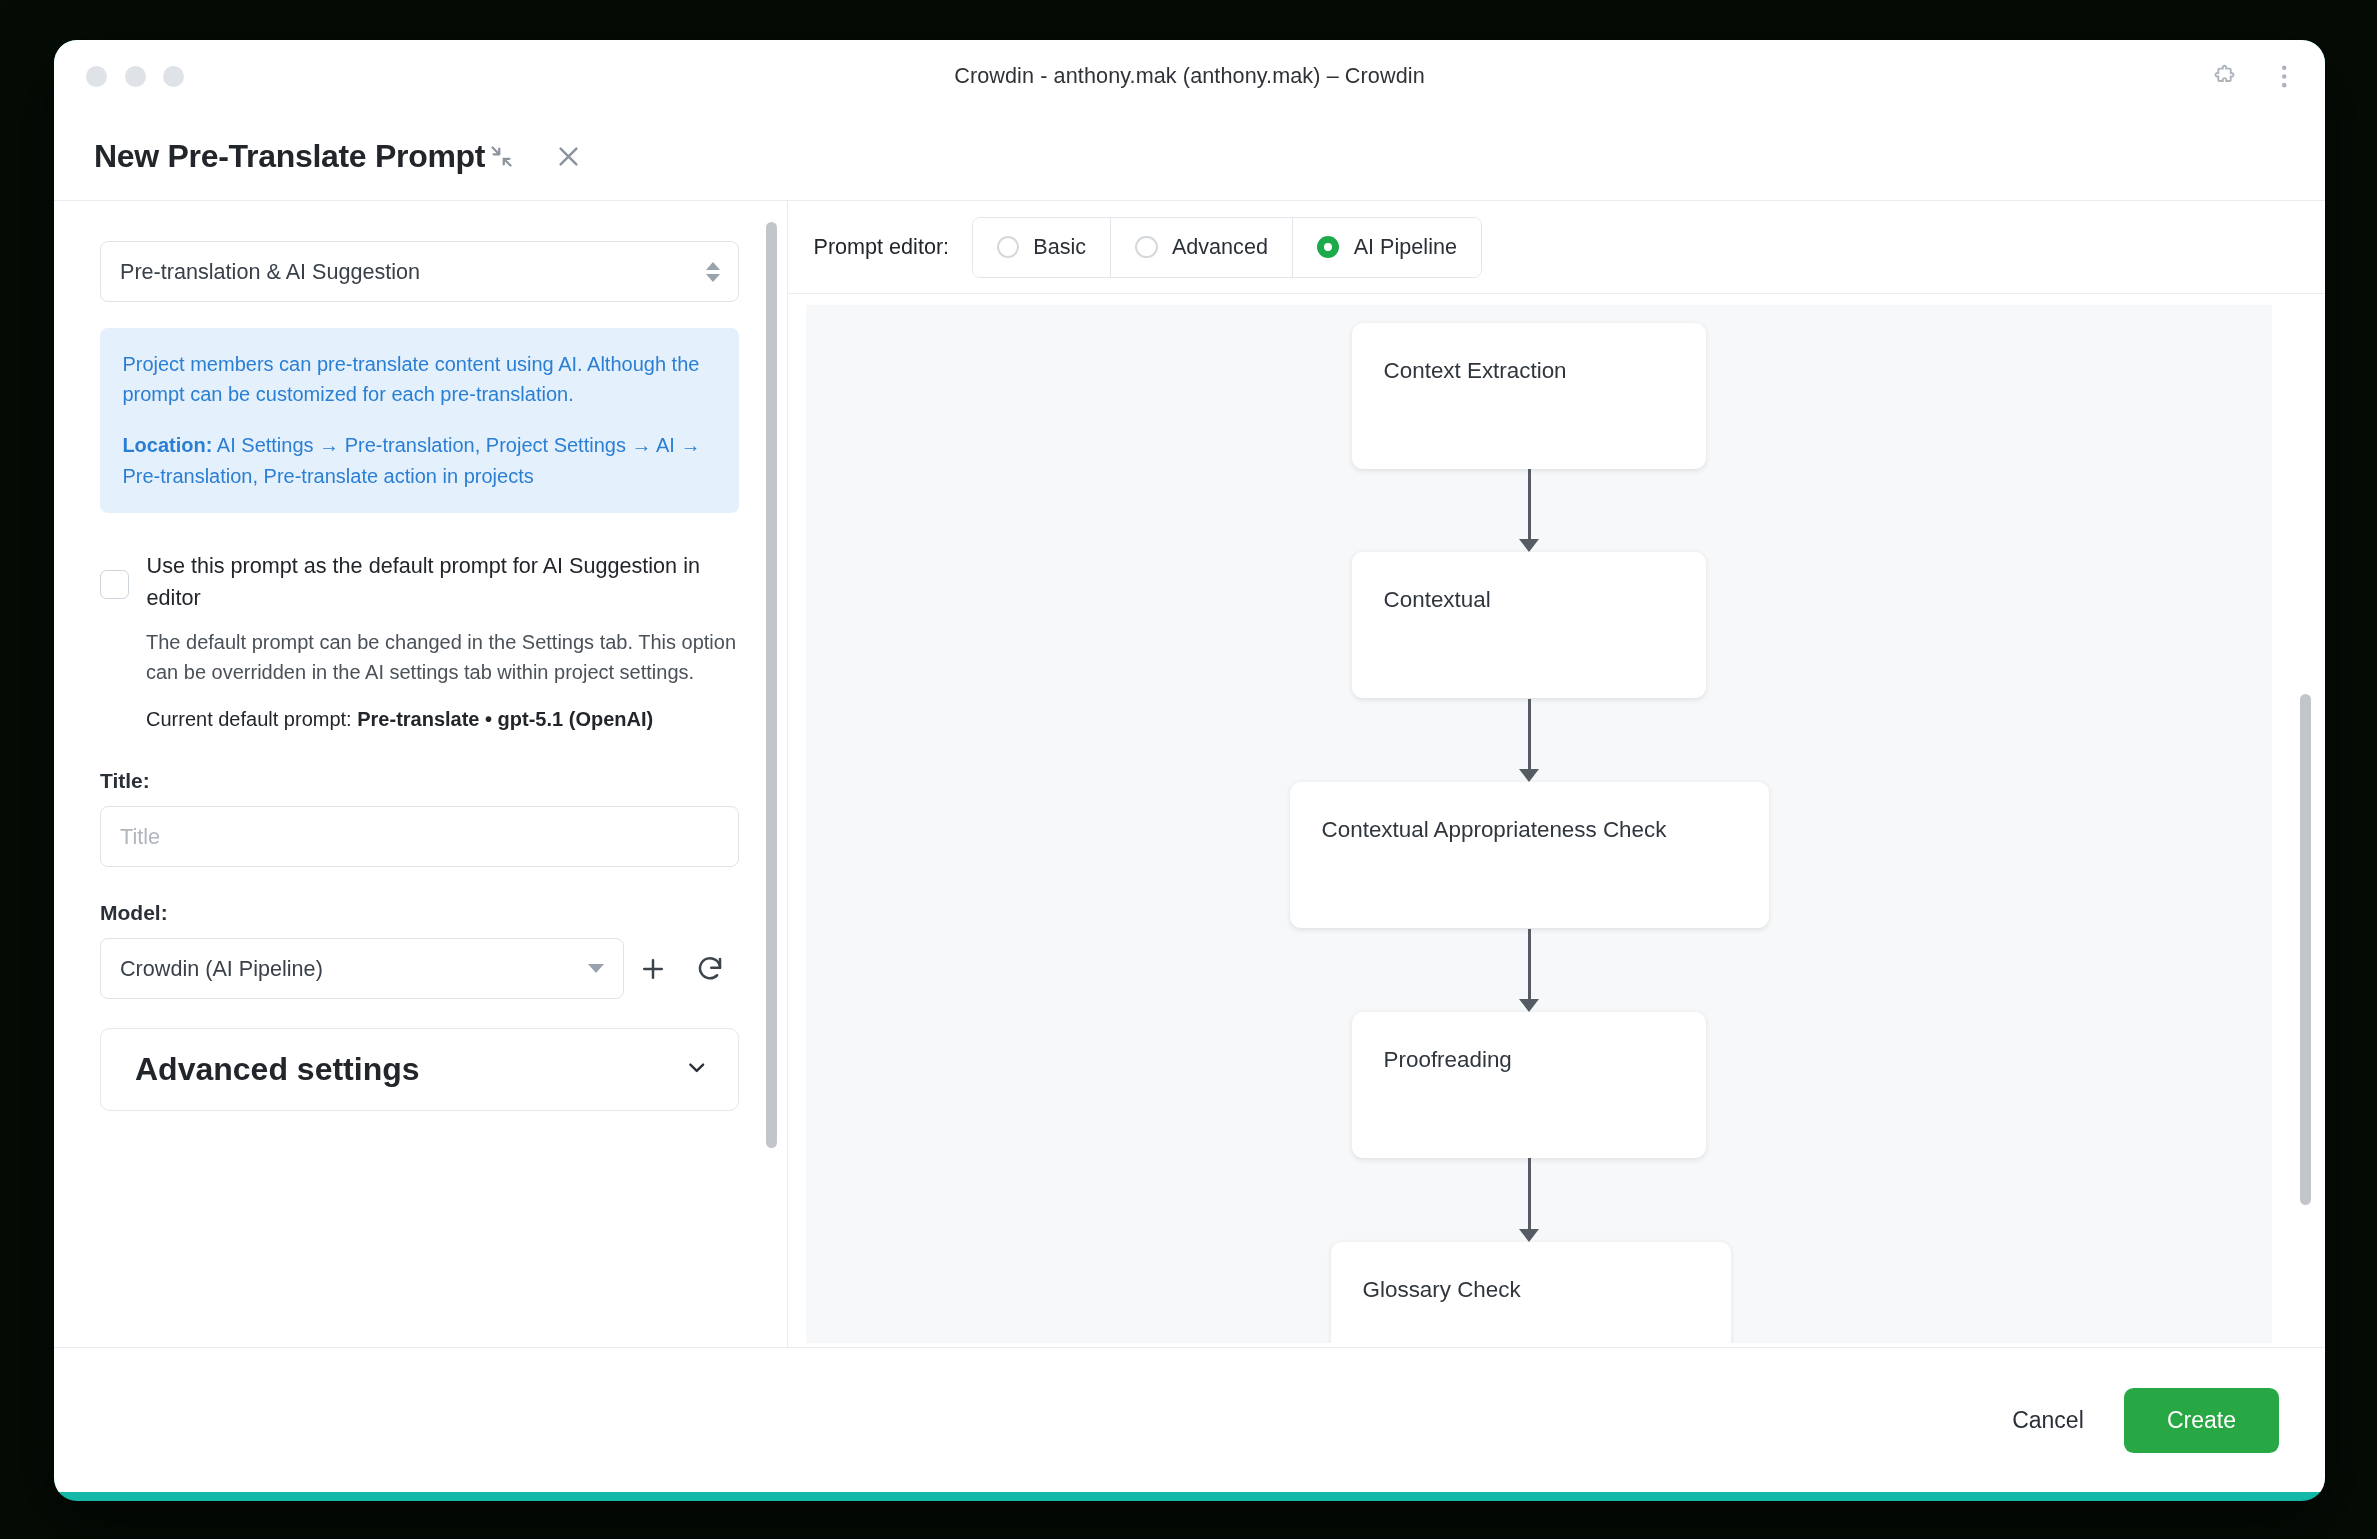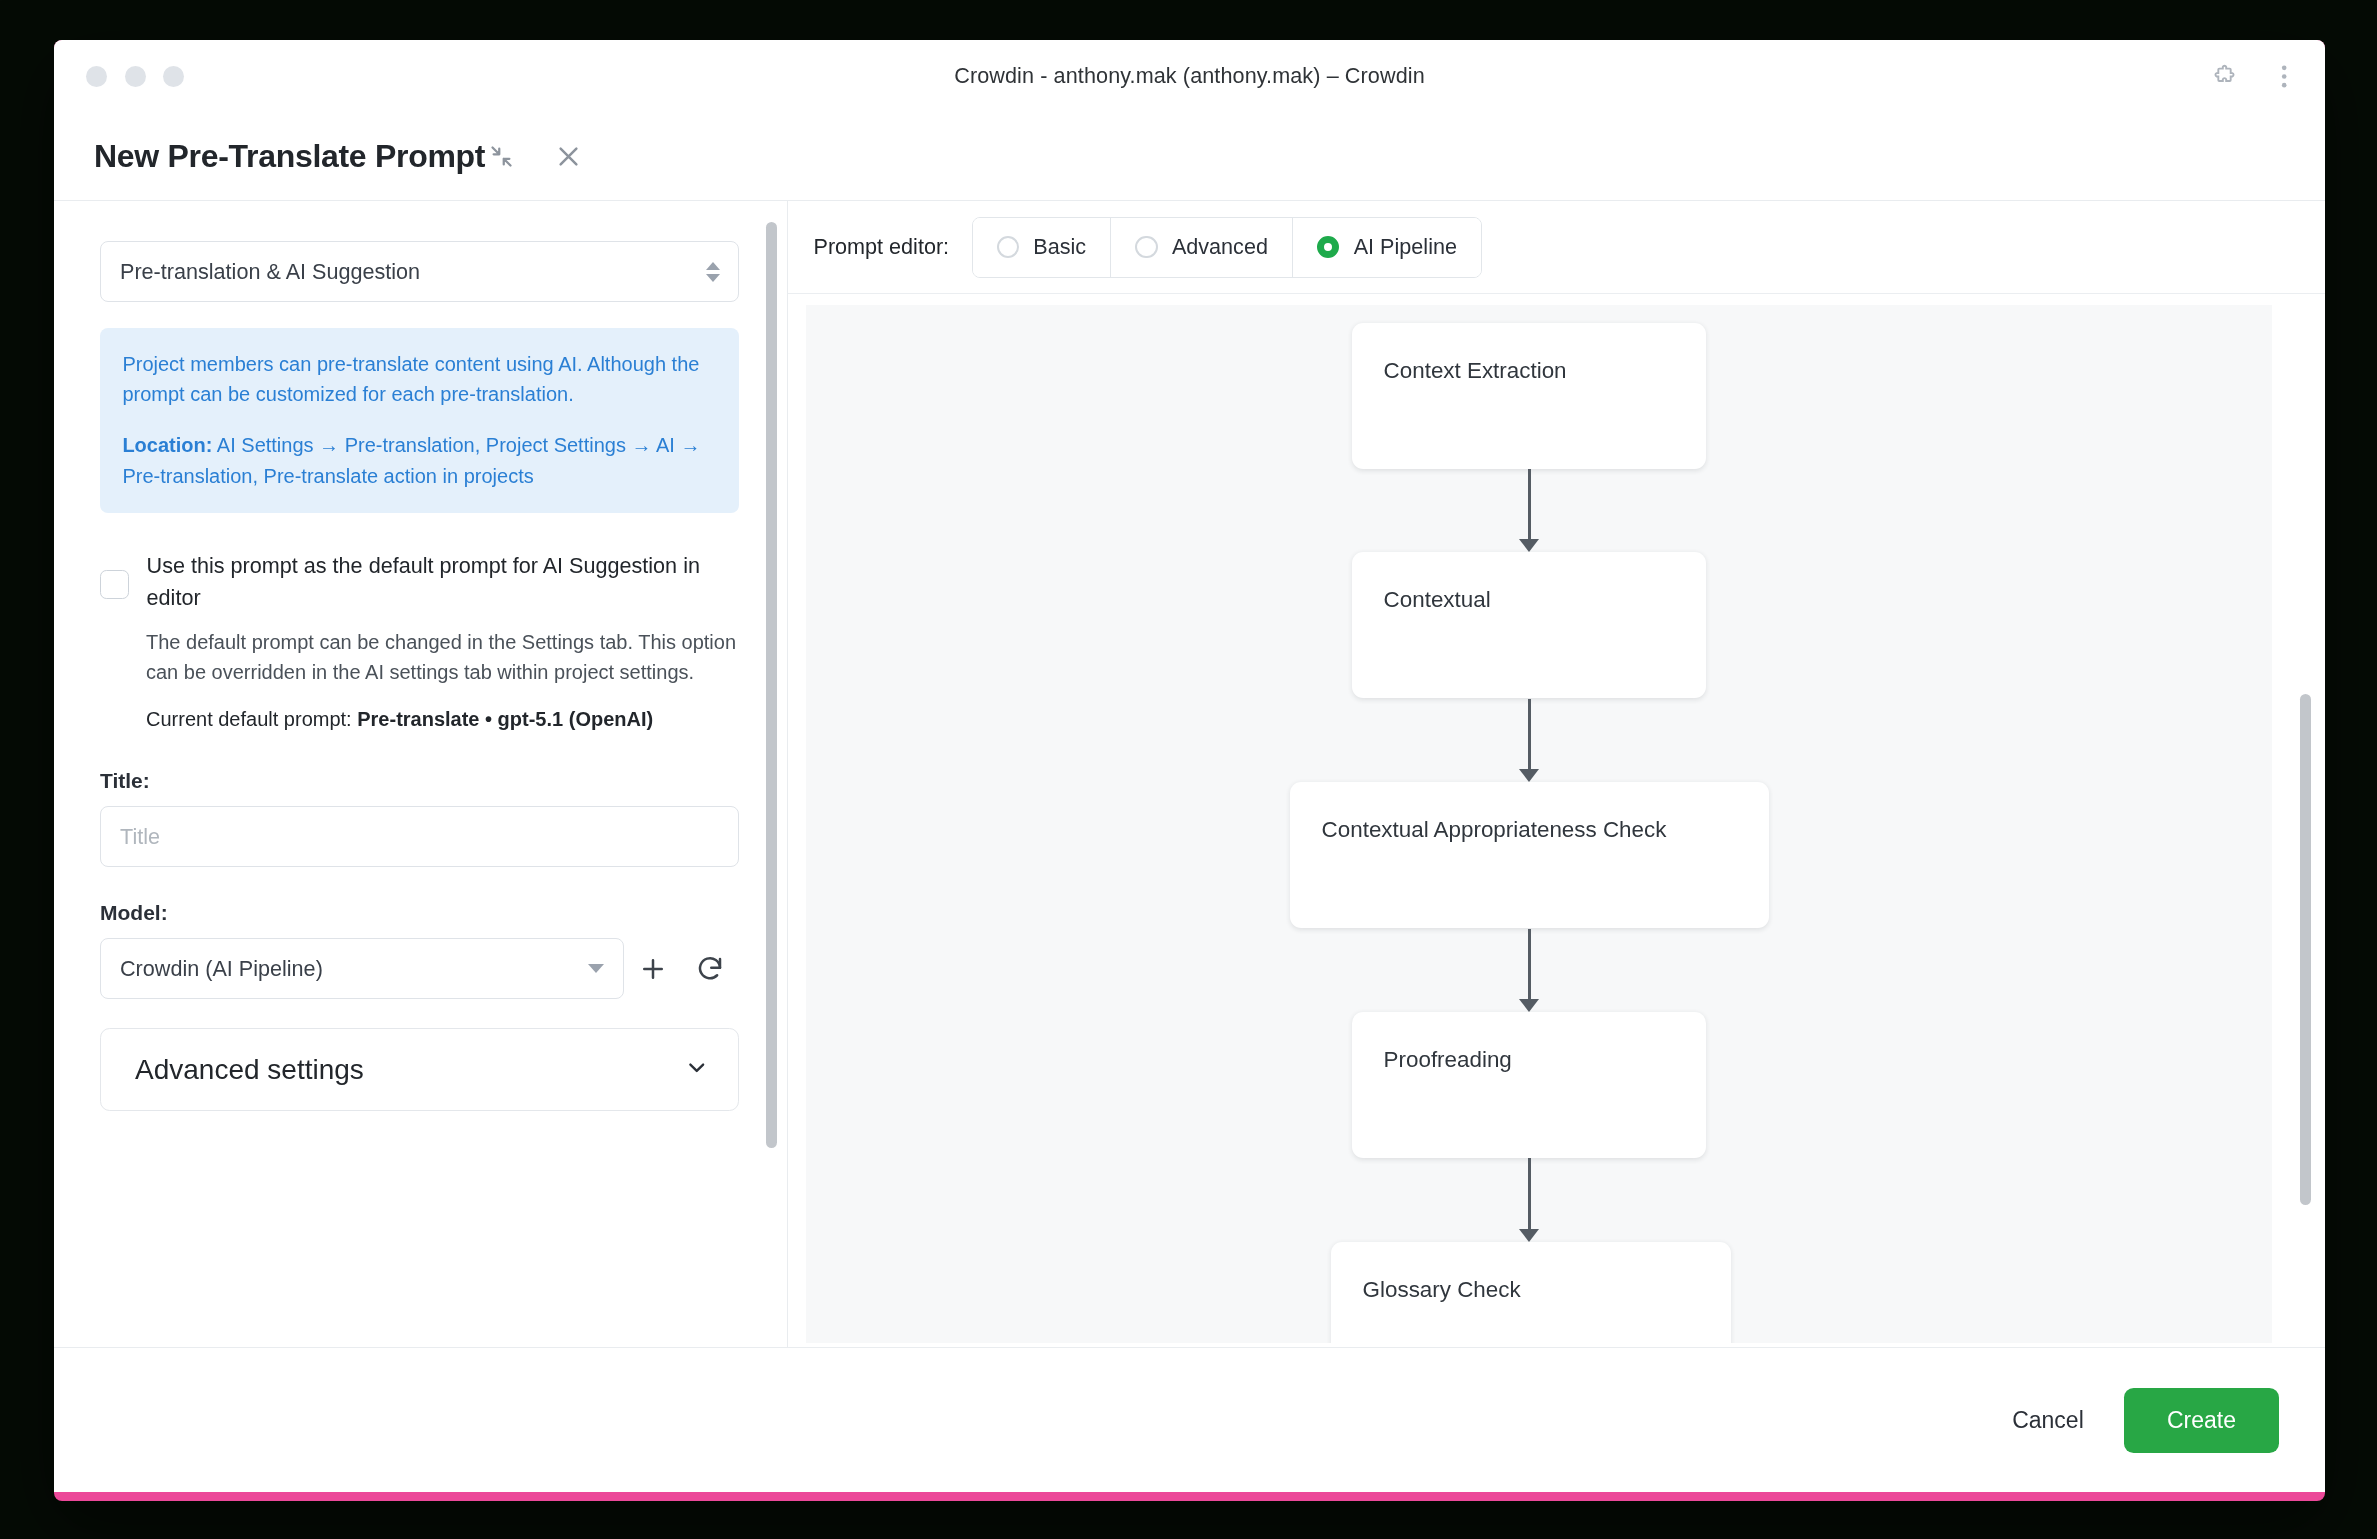--- a/index.html
+++ b/index.html
@@ -16,22 +16,22 @@
     -webkit-font-smoothing: antialiased;
   }
 
   
   .browser-window {
     position: absolute;
     left: 54px;
     top: 40px;
     width: 2271px;
     height: 1461px;
-    background: #ec4899;
-    border-radius: 8px;
+    background: #14b8a6;
+    border-radius: 23px;
     overflow: hidden;
     box-shadow: 0 24px 72px rgba(0,0,0,0.55);
   }
 
   
   .titlebar {
     position: relative;
     height: 72px;
     background: #ffffff;
     display: flex;
@@ -257,22 +257,22 @@
     border-radius: 9.6px;
     display: flex;
     align-items: center;
     justify-content: space-between;
     padding: 0 29px 0 34px;
     margin-top: 29px;
     cursor: pointer;
     background: #fff;
   }
   .advanced-settings-label {
-    font-size: 28px;
-    font-weight: 400;
+    font-size: 32px;
+    font-weight: 700;
     color: #22262b;
   }
 
   
   .left-scrollbar {
     position: absolute;
     right: 8px;
     top: 0;
     width: 16px;
     height: 100%;

